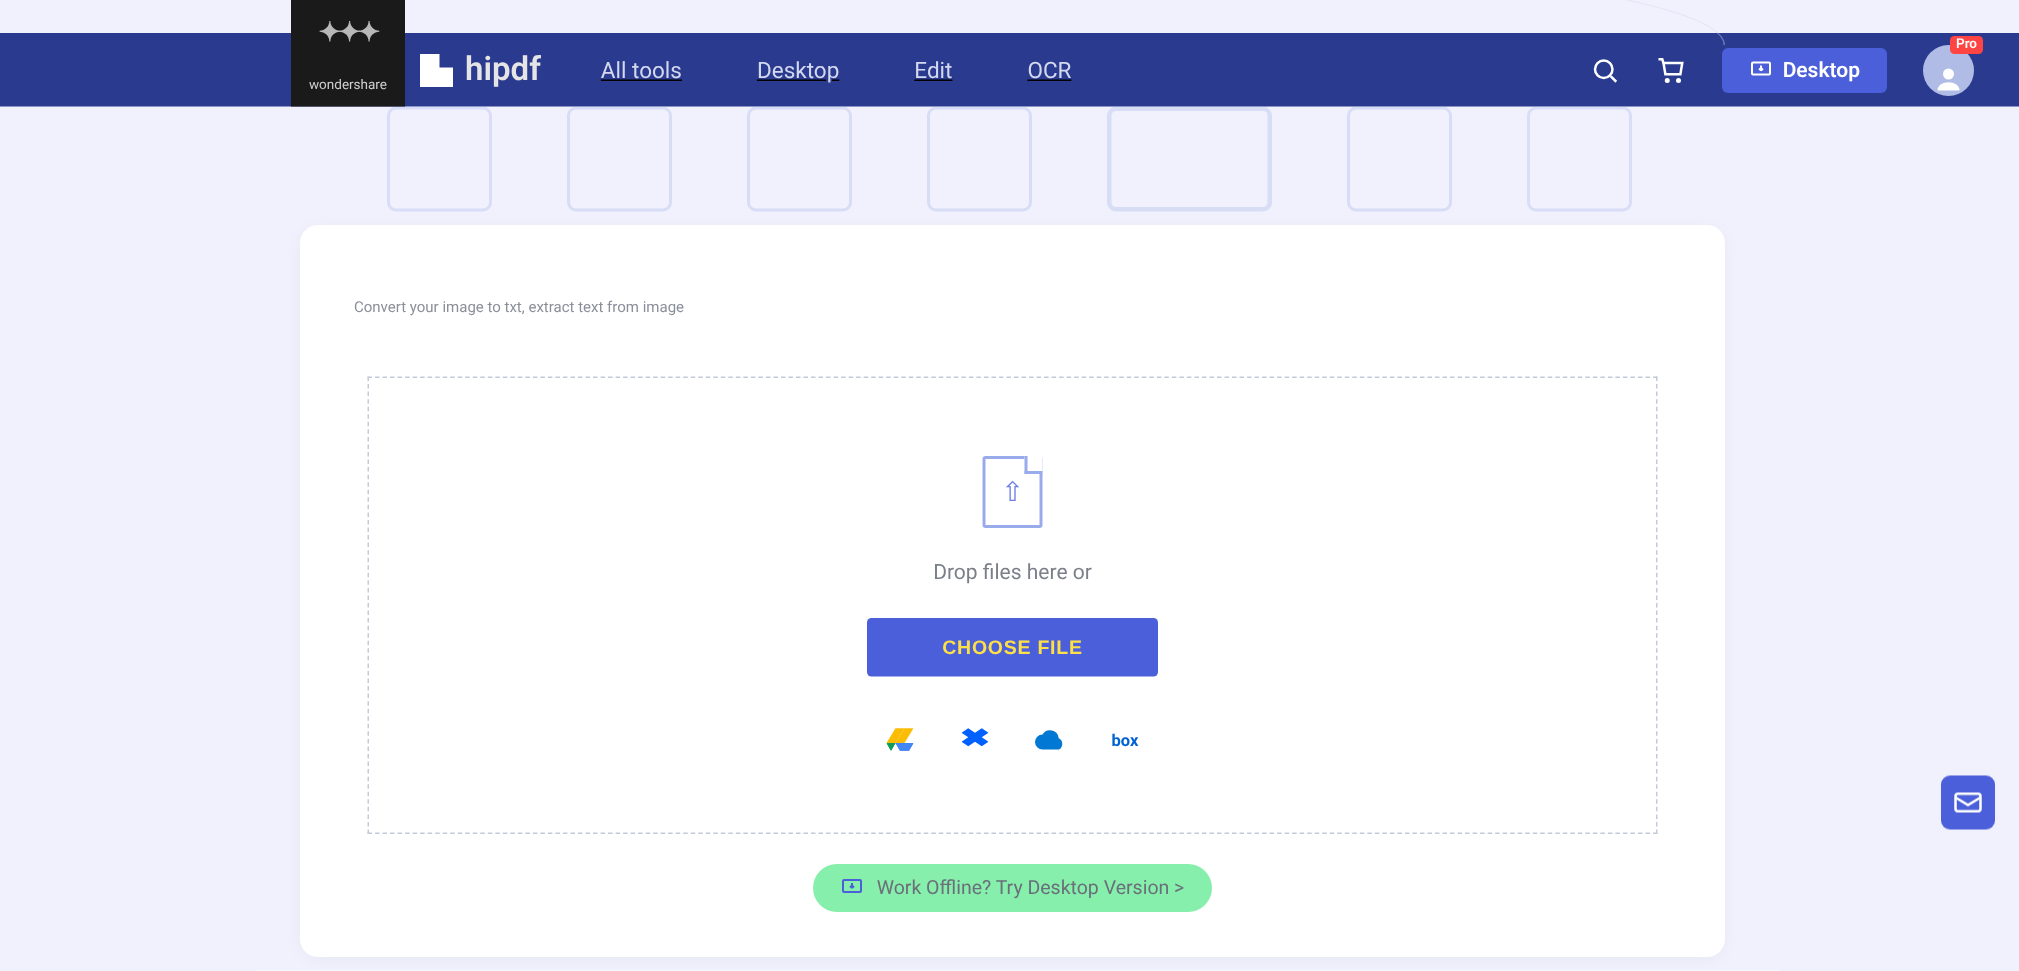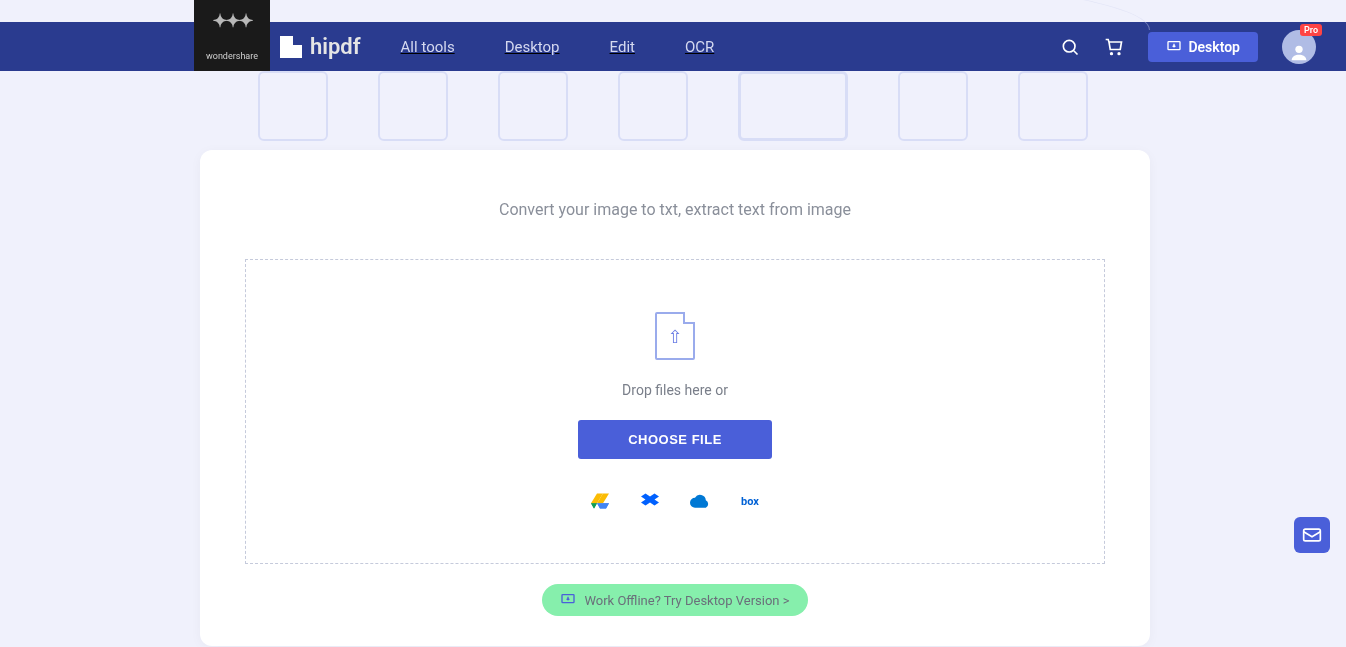--- a/index.html
+++ b/index.html
@@ -19,27 +19,27 @@
 .icon-btn { color: #fff; cursor: pointer; display: flex; align-items: center; }
 .desktop-btn { background: #4a5fd9; color: #fff; padding: 7px 18px; border-radius: 4px; font-size: 14px; font-weight: 600; display: flex; align-items: center; gap: 6px; cursor: pointer; }
 .avatar { width: 34px; height: 34px; border-radius: 50%; background: #b0bce5; position: relative; cursor: pointer; display:flex; align-items:flex-end; justify-content:center; }
 .pro-badge { position: absolute; top: -6px; right: -6px; background: #ff4444; color: #fff; font-size: 9px; padding: 1px 4px; border-radius: 3px; font-weight: 600; }
 .bg-decor { position: absolute; top: 71px; left: 0; right: 0; height: 90px; display: flex; justify-content: center; gap: 50px; opacity: 0.25; pointer-events: none; }
 .bg-decor > div { width: 70px; height: 70px; border: 2px solid #94a3e8; border-radius: 6px; }
 .bg-decor .big { width: 110px; border-width:3px; }
 .main-card { position: absolute; top: 150px; left: 200px; width: 950px; background: #fff; border-radius: 12px; padding: 40px 0 30px; box-shadow: 0 2px 12px rgba(0,0,0,0.04); }
 .card-arc { position: absolute; top: -30px; left: 200px; width: 950px; height: 60px; border: 1px solid #d0d5f0; border-bottom: none; border-radius: 50% 50% 0 0 / 100% 100% 0 0; opacity: 0.4; }
 .page-title { text-align: center; font-size: 30px; font-weight: 700; color: #3a3f4a; }
-.page-subtitle { text-align: center; font-size: 16px; color: #8a8f9a; margin-top: 10px; }
+.page-subtitle { text-align: left; font-size: 10px; color: #8a8f9a; margin-top: 10px; padding-left: 36px; }
 .dropzone { margin: 40px auto 0; width: 860px; height: 305px; border: 1px dashed #c5cadb; display: flex; flex-direction: column; align-items: center; justify-content: center; gap: 22px; }
 .upload-icon { width: 40px; height: 48px; border: 2px solid #9aabec; border-radius: 2px; position: relative; display: flex; align-items: center; justify-content: center; }
 .upload-icon::before { content: ''; position: absolute; top: -2px; right: -2px; width: 10px; height: 10px; border-left: 2px solid #9aabec; border-bottom: 2px solid #9aabec; background: #fff; }
 .upload-arrow { color: #6b7ee5; font-size: 18px; }
 .drop-text { color: #7a7f8a; font-size: 14px; }
-.choose-btn { background: #4a5fd9; color: #ffffff; border: none; padding: 12px 50px; font-size: 13px; font-weight: 700; letter-spacing: 0.5px; border-radius: 3px; cursor: pointer; }
+.choose-btn { background: #4a5fd9; color: #fde047; border: none; padding: 12px 50px; font-size: 13px; font-weight: 700; letter-spacing: 0.5px; border-radius: 3px; cursor: pointer; }
 .cloud-row { display: flex; gap: 30px; margin-top: 10px; }
 .cloud-icon { width: 20px; height: 20px; cursor: pointer; display: flex; align-items: center; justify-content: center; font-size: 16px; text-align: center; }
 .gdrive { color: #fbbc04; }
 .dropbox { color: #0061ff; }
 .onedrive { color: #0078d4; }
 .box-icon { color: #0061d5; font-size: 11px; font-weight: bold; }
 .offline-pill { margin: 20px auto 0; width: fit-content; background: #86efac; border-radius: 18px; padding: 8px 18px; display: flex; align-items: center; gap: 8px; font-size: 13px; color: #6a6f7a; cursor: pointer; }
 .offline-pill svg { color: #4a5fd9; }
 .float-mail { position: fixed; right: 16px; bottom: 94px; width: 36px; height: 36px; background: #4a5fd9; border-radius: 6px; display: flex; align-items: center; justify-content: center; color: #fff; cursor: pointer; }
 </style>

